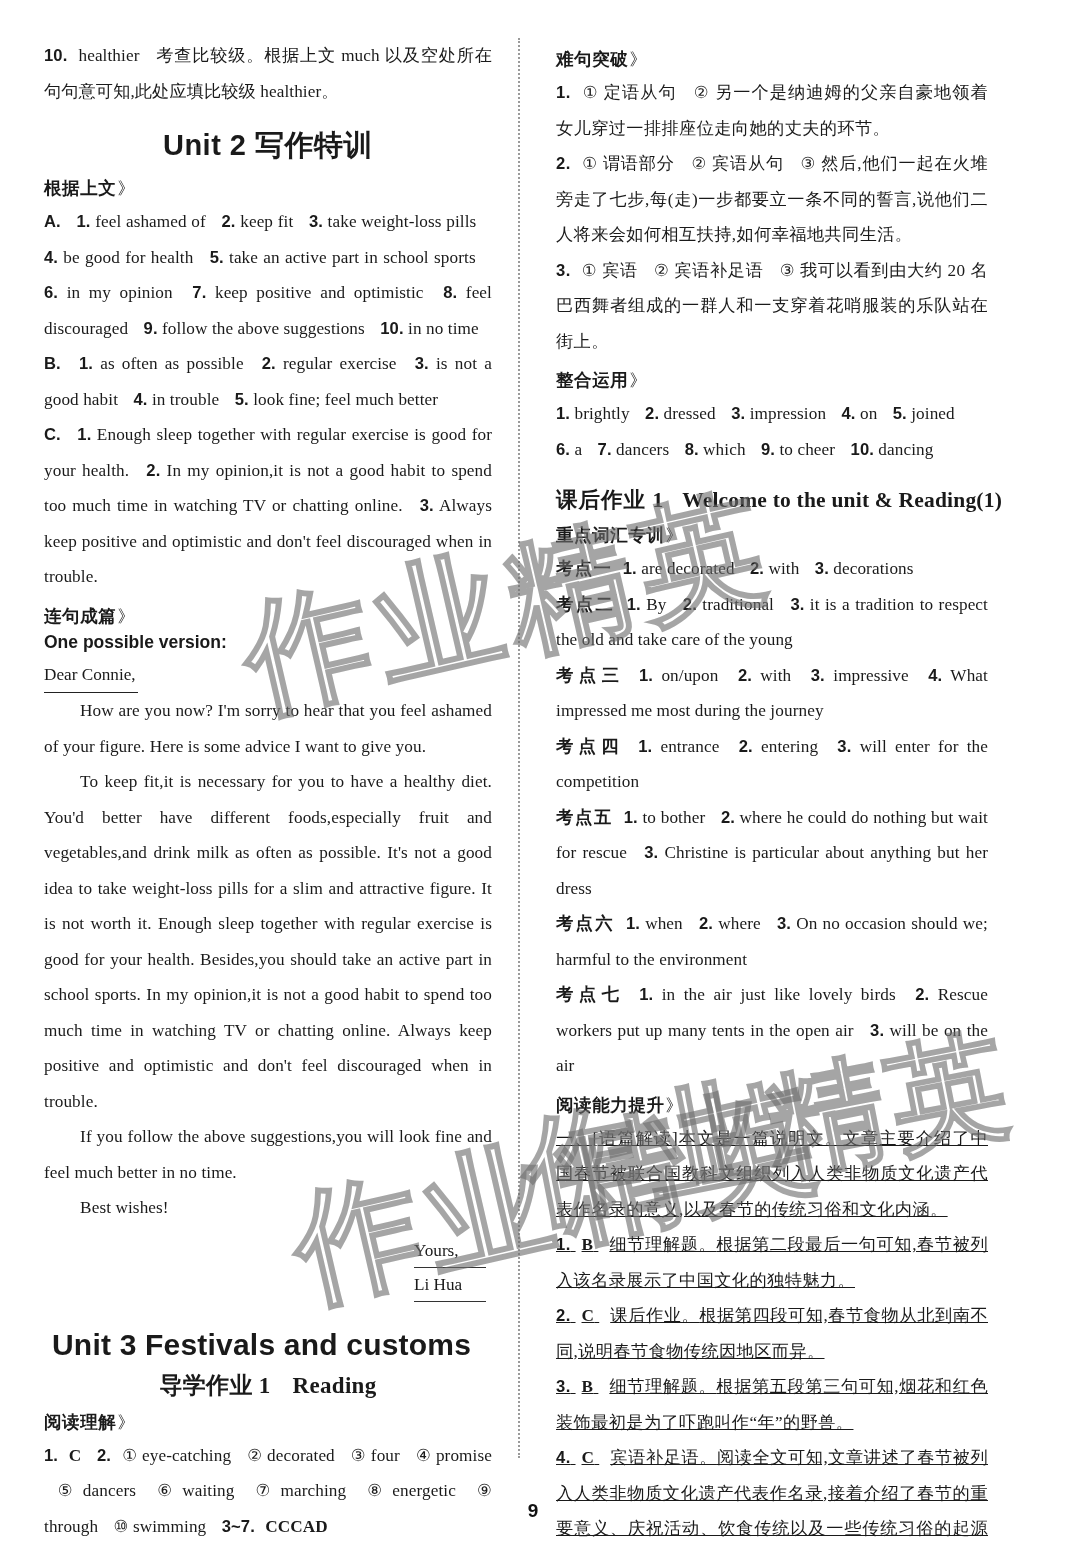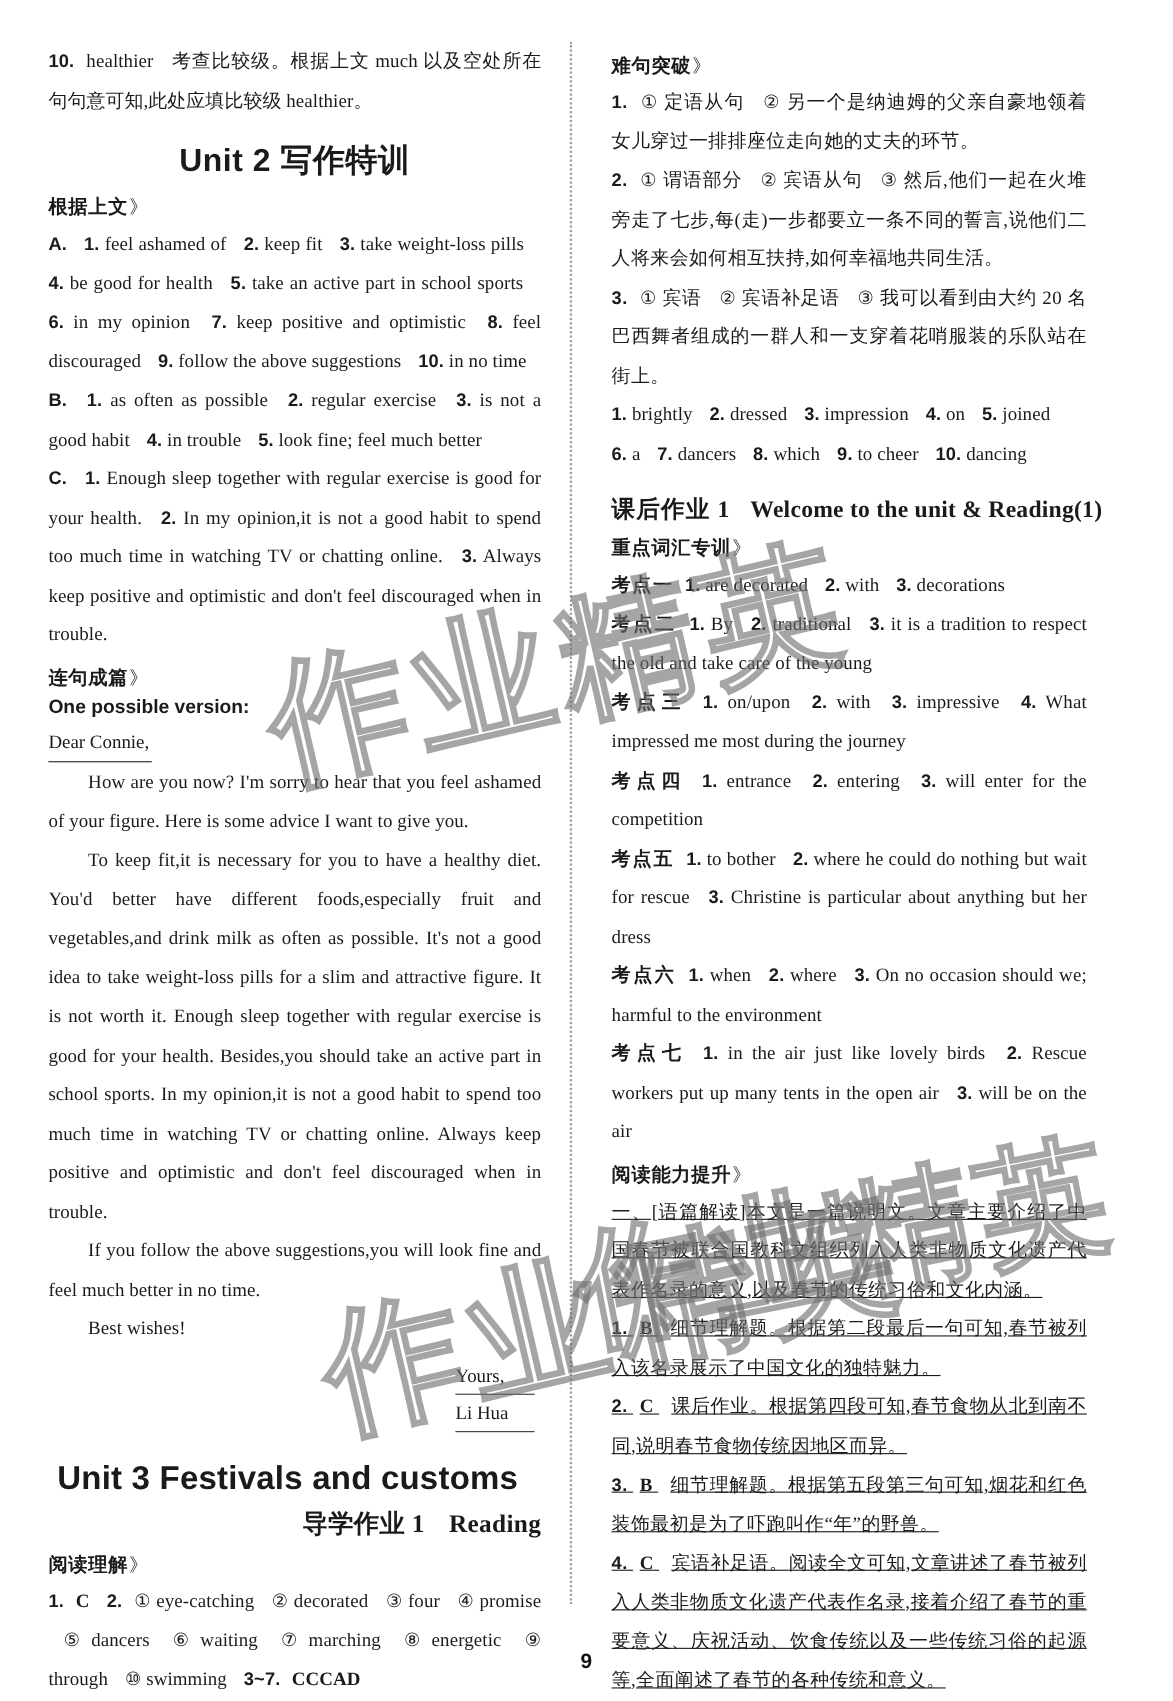--- a/index.html
+++ b/index.html
@@ -80,21 +80,21 @@
     font-size: 30px;
     letter-spacing: 0.2px;
     margin: 26px 0 8px 0;
     text-align: left;
     padding-left: 8px;
   }
   .sub-title {
     font-family: "Liberation Serif", "DejaVu Serif", serif;
     font-weight: bold;
     font-size: 23px;
-    text-align: right;
+    text-align: center;
     margin: 2px 0 9px 0;
     letter-spacing: 0.3px;
   }
   .sub-title .en { margin-left: 22px; }
 
   .work-title {
     font-family: "Liberation Serif", "DejaVu Serif", serif;
     font-weight: bold;
     font-size: 21.5px;
     margin: 18px 0 8px 0;
@@ -358,20 +358,23 @@
       <p class="p cn">
         <span class="num">3.</span>
         <span class="gap-s"></span><span class="circ">①</span>
         <span>宾语</span>
         <span class="gap"></span><span class="circ">②</span>
         <span>宾语补足语</span>
         <span class="gap"></span><span class="circ">③</span>
         <span>我可以看到由大约 20 名巴西舞者组成的一群人和一支穿着花哨服装的乐队站在街上。</span>
       </p>
 
+      <div class="sec-head">
+        <span>整合运用</span><span class="chev">》</span>
+      </div>
 
       <p class="p">
         <span class="num">1.</span>
         <span>brightly</span>
         <span class="gap"></span><span class="num">2.</span>
         <span>dressed</span>
         <span class="gap"></span><span class="num">3.</span>
         <span>impression</span>
         <span class="gap"></span><span class="num">4.</span>
         <span>on</span>

